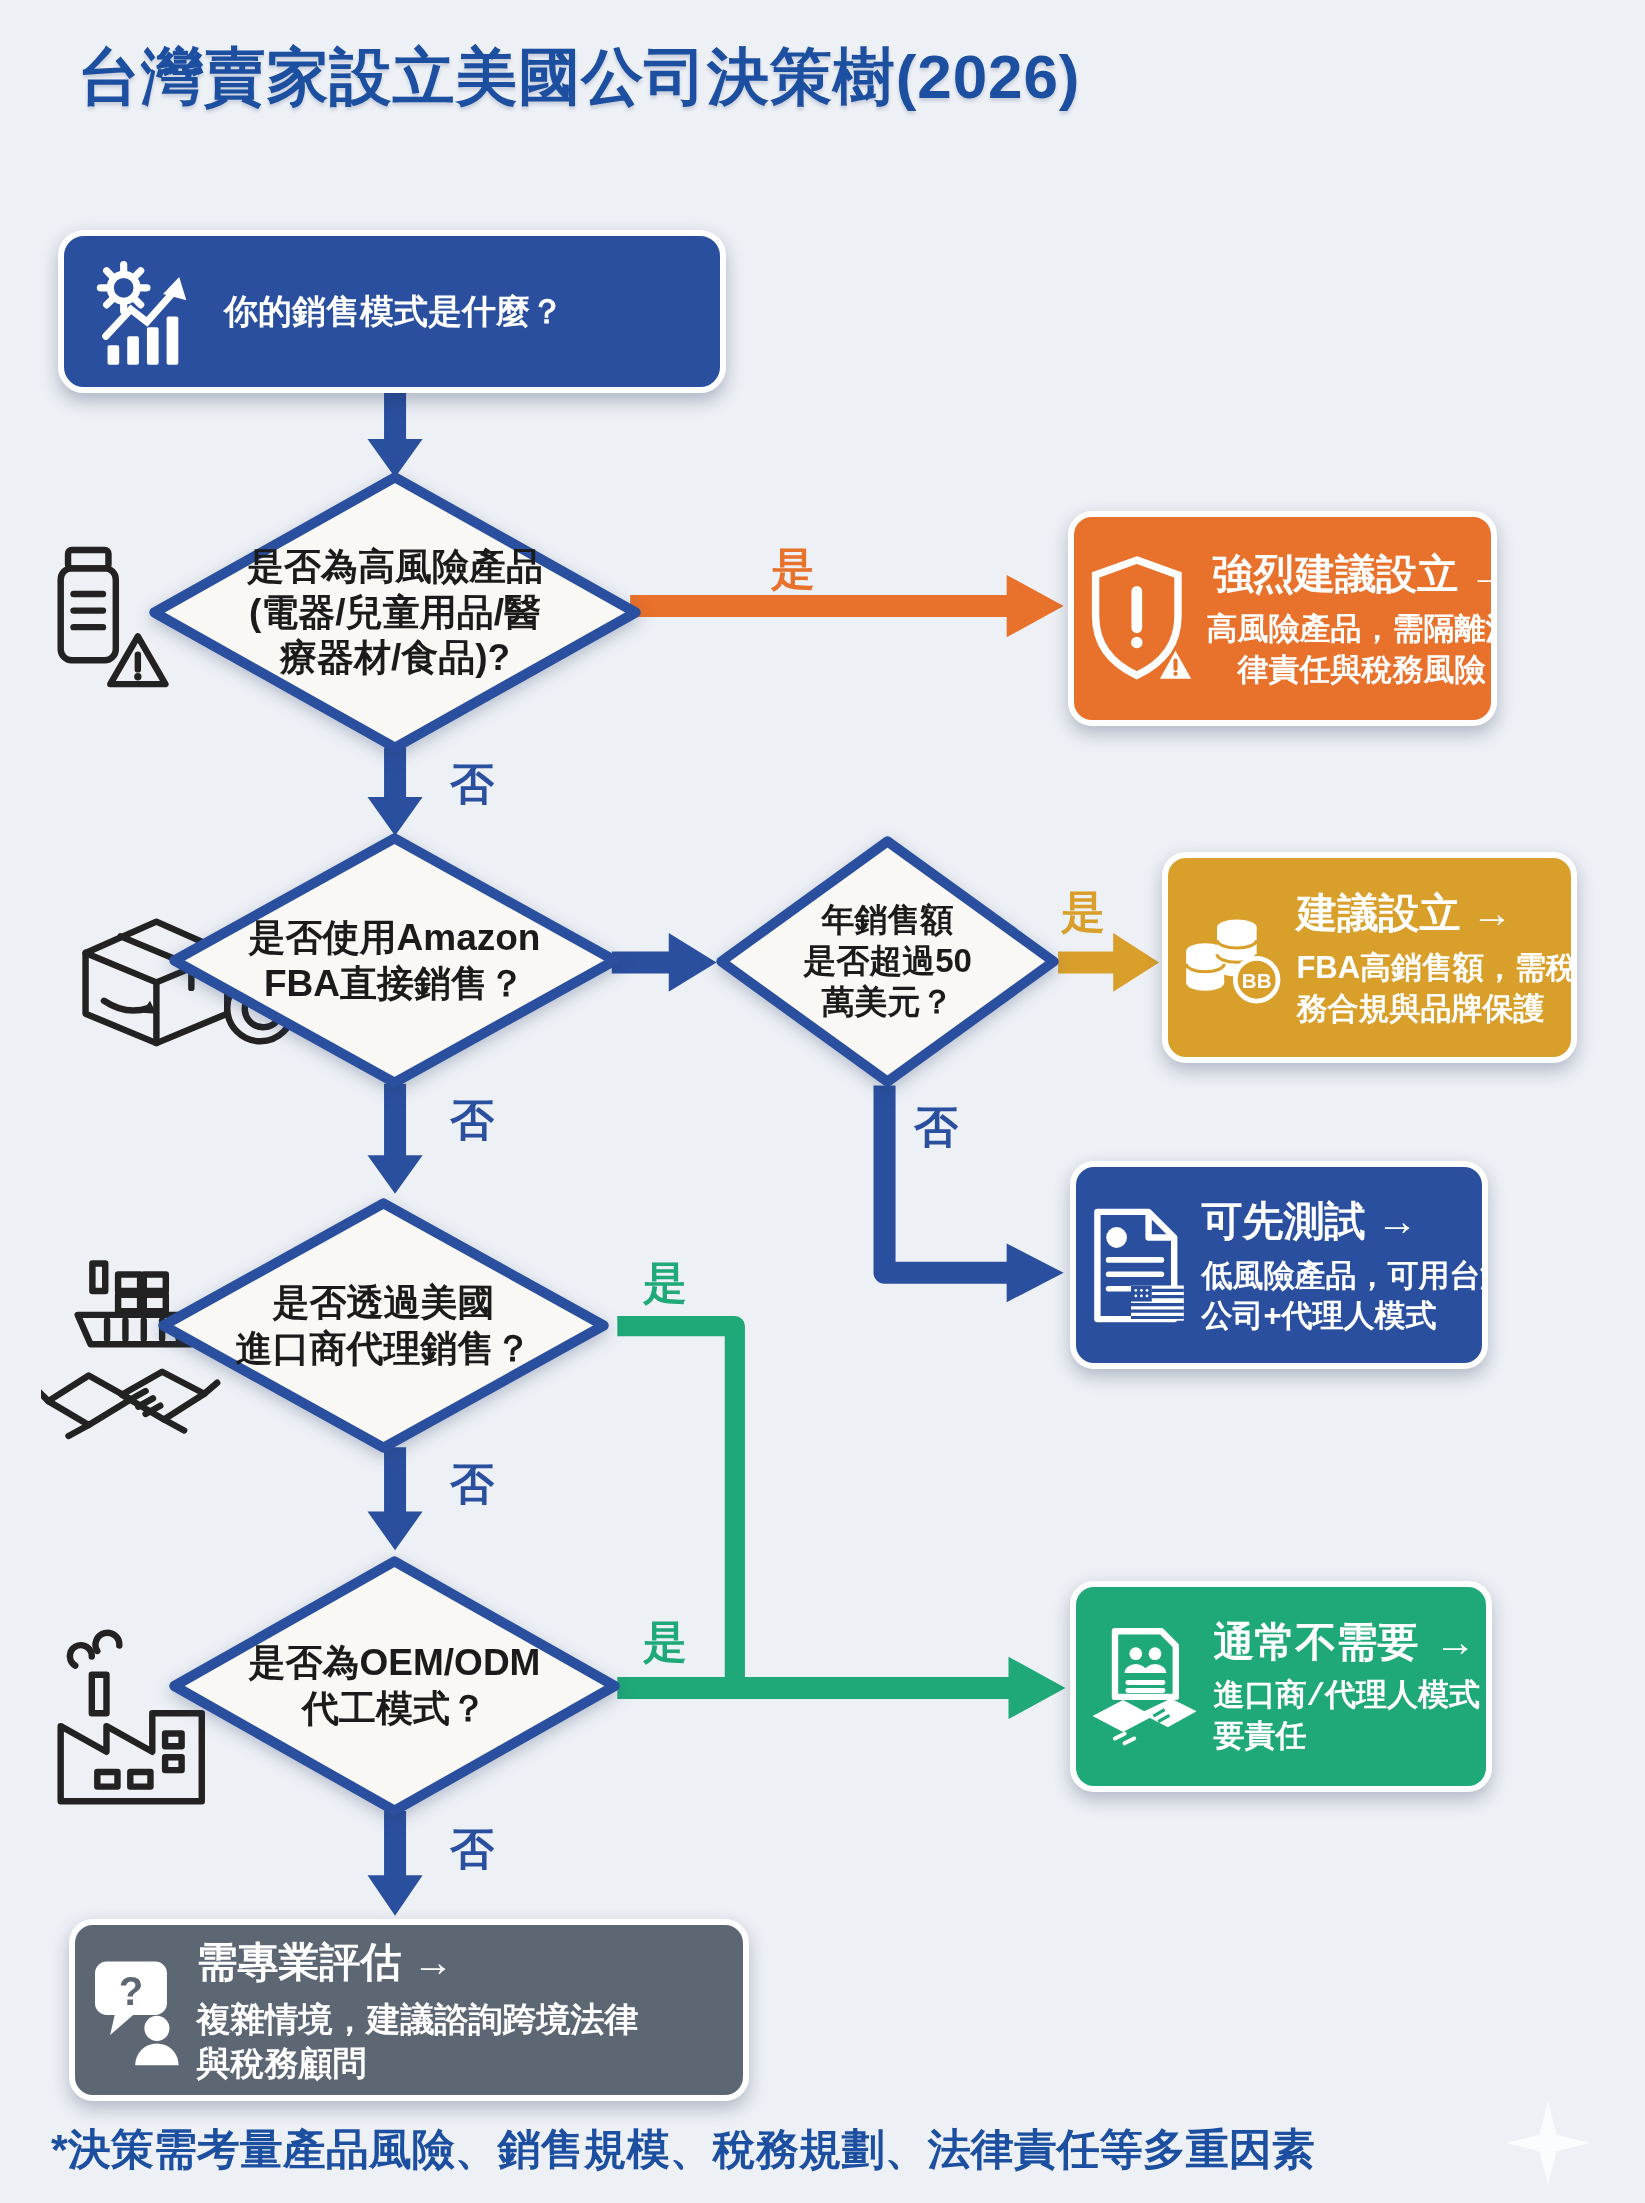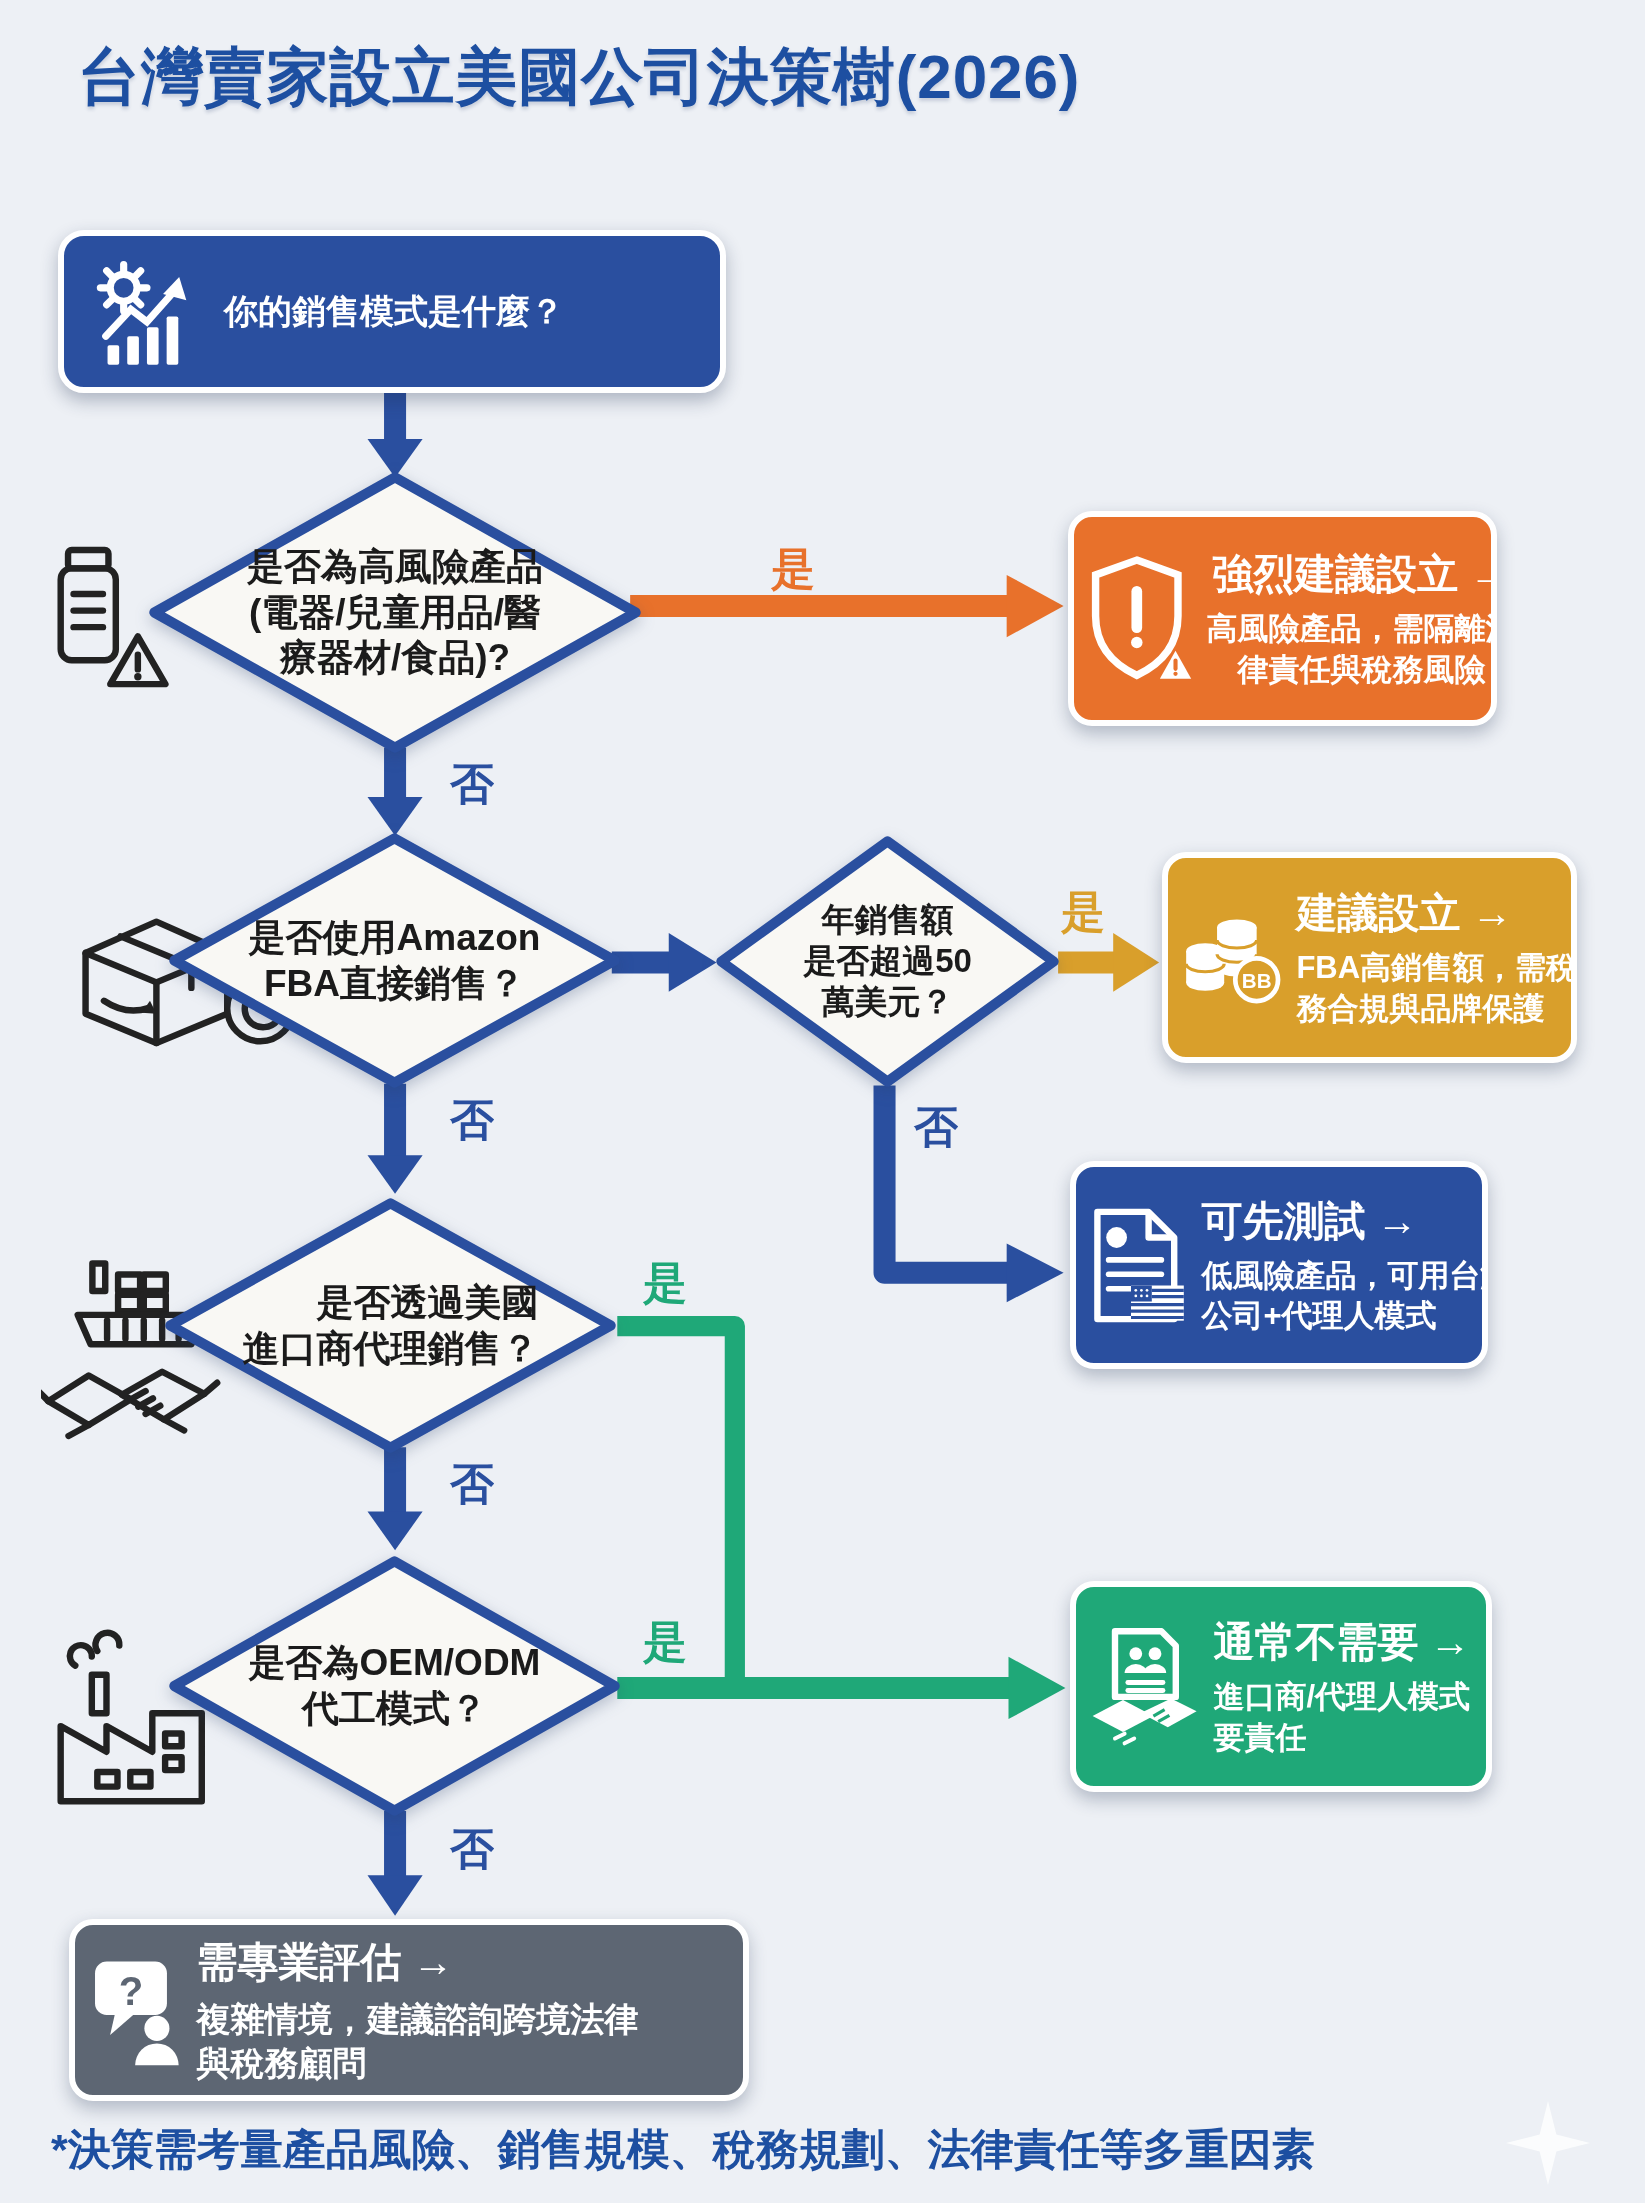--- a/index.html
+++ b/index.html
@@ -259,21 +259,21 @@
     <svg viewBox="0 0 378 278" preserveAspectRatio="none">
       <polygon points="189,8 370,139 189,270 8,139"></polygon>
     </svg>
     <div class="dlines">
       <div>年銷售額</div>
       <div>是否超過50</div>
       <div>萬美元？</div>
     </div>
   </div>
 
-  <div class="diamond" style="left:163px;top:1196px;width:455px;height:259px;font-size:37px;text-align:right;">
+  <div class="diamond" style="left:156px;top:1196px;width:455px;height:259px;font-size:37px;">
     <svg viewBox="0 0 496 282" preserveAspectRatio="none">
       <polygon points="248,8 488,141 248,274 8,141"></polygon>
     </svg>
     <div class="dlines">
       <div>是否透過美國</div>
       <div>進口商代理銷售？</div>
     </div>
   </div>
 
   <div class="diamond" style="left:167px;top:1554px;width:455px;height:264px;font-size:37px;">
@@ -379,21 +379,21 @@
     </span>
     <div class="otext">
       <div class="otitle">可先測試 →</div>
       <div class="obody">
         <div>低風險產品，可用台灣</div>
         <div>公司+代理人模式</div>
       </div>
     </div>
   </div>
 
-  <div class="outcome" style="left:1070px;top:1581px;width:422px;height:211px;background:var(--green);">
+  <div class="outcome" style="left:1070px;top:1581px;width:422px;height:211px;background:var(--green);font-family:Liberation Mono, monospace;">
     <span class="oicon" style="width:108px;height:121px;">
       <svg viewBox="0 0 135 150" width="108" height="121">
         <path d="M30,6 H88 L106,24 V88 H30 Z" stroke="#fff" stroke-width="8" fill="none" stroke-linejoin="round"></path>
         <circle cx="56" cy="34" r="8" fill="#fff"></circle>
           <circle cx="80" cy="34" r="8" fill="#fff"></circle>
         <path d="M42,58 a14,11 0 0 1 28,0 Z" fill="#fff"></path>
           <path d="M66,58 a14,11 0 0 1 28,0 Z" fill="#fff"></path>
         <g stroke="#fff" stroke-width="6" stroke-linecap="round">
             <line x1="46" y1="70" x2="90" y2="70"></line>
             <line x1="46" y1="80" x2="90" y2="80"></line>

